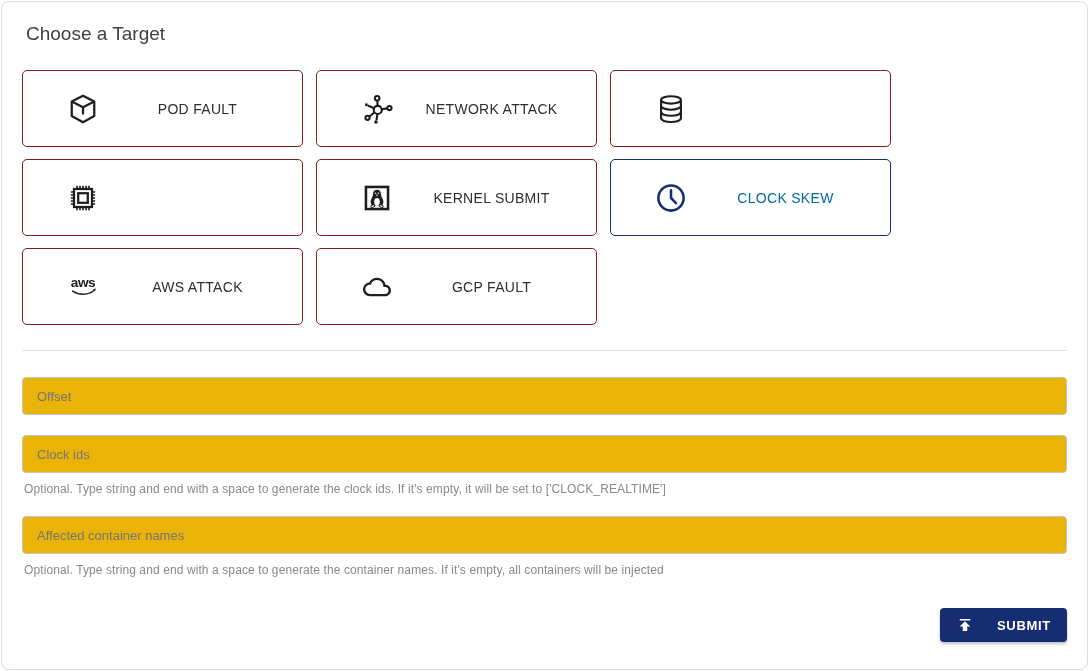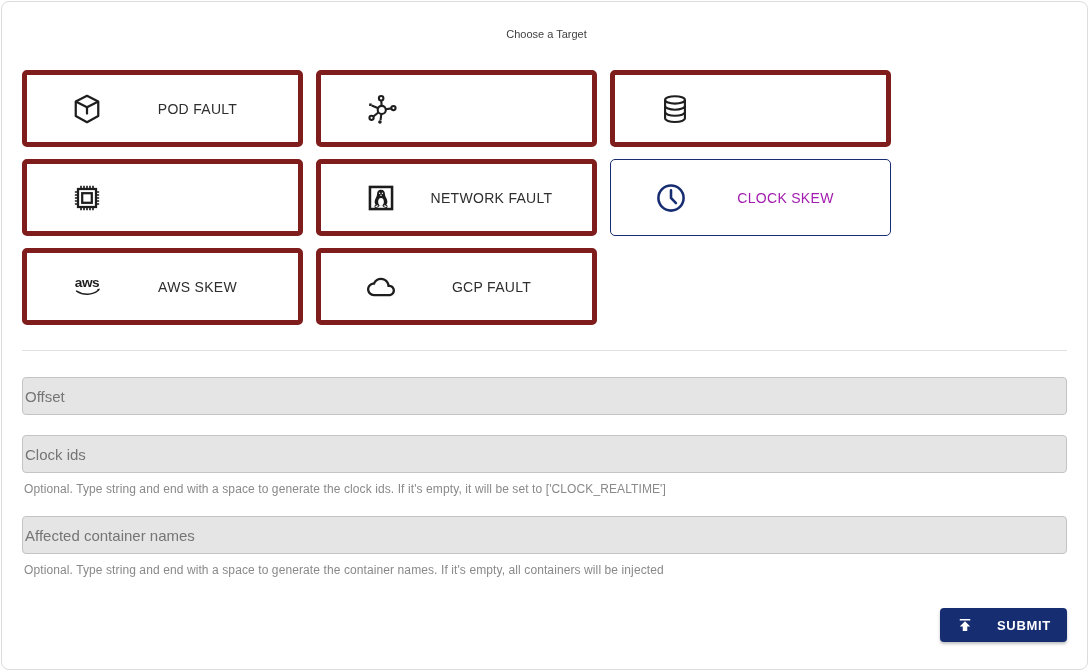--- a/index.html
+++ b/index.html
@@ -7,50 +7,50 @@
   body {
     width: 1089px; height: 671px; overflow: hidden;
     font-family: "Liberation Sans", sans-serif;
   }
   .panel {
     width: 1087px; height: 669px; margin: 1px;
     border: 1px solid #dcdcdc; border-radius: 8px;
     background: #fff; padding: 0 20px; position: relative;
   }
   .panel-title {
-    margin: 23px 0 0 4px; font-size: 11px; color: #414141;
-    font-weight: 400; line-height: 18px; text-align: center;
+    margin: 23px 0 0 4px; font-size: 19px; color: #414141;
+    font-weight: 400; line-height: 18px;
   }
   .target-grid {
     margin-top: 27px;
     display: grid;
     grid-template-columns: repeat(3, 281px);
     column-gap: 13px; row-gap: 12px;
   }
   .target-card {
-    height: 77px; border: 5px solid #7f1d1d; border-radius: 5px;
+    height: 77px; border: 1px solid #7f1d1d; border-radius: 5px;
     background: #fff; display: flex; align-items: center; cursor: pointer;
   }
   .target-card .icon-box {
     margin-left: 40px; width: 40px; display: flex;
     justify-content: center; align-items: flex-start; flex-shrink: 0;
   }
   .target-card .card-label {
     flex: 1; text-align: center; padding-right: 10px;
     font-size: 14px; font-weight: 500; letter-spacing: 0.3px; color: #2e2e2e;
   }
   .target-card.selected { border: 1.5px solid #172d72; }
-  .target-card.selected .card-label { color: #a21caf; }
+  .target-card.selected .card-label { color: #0369a1; }
   .divider { border: none; border-top: 1px solid #e0e0e0; margin: 25px 0 0 0; }
   .form-area { margin-top: 26px; }
   .field { margin-bottom: 20px; }
   .text-input {
     width: 100%; height: 38px; border: 1px solid #c4c4c4; border-radius: 4px;
-    padding: 0 2px; font-size: 15px; color: #333; outline: none;
-    font-family: "Liberation Sans", sans-serif; background: #e5e5e5;
+    padding: 0 14px; font-size: 13px; color: #333; outline: none;
+    font-family: "Liberation Sans", sans-serif; background: #eab308;
   }
   .text-input::placeholder { color: #757575; opacity: 1; }
   .helper-text {
     margin: 9px 0 0 2px; font-size: 12px; color: #898989; letter-spacing: 0.1px;
   }
   .submit-row { display: flex; justify-content: flex-end; margin-top: 31px; }
   .submit-btn {
     background: #172d72; color: #fff; border: none; border-radius: 4px;
     height: 34px; padding: 0 16px; font-size: 13px; font-weight: 700;
     letter-spacing: 0.7px; display: inline-flex; align-items: center; gap: 23px;
@@ -88,20 +88,21 @@
           <circle cx="20.3" cy="11.4" r="1.4"></circle>
           <line x1="15.2" y1="12.2" x2="18.9" y2="11.6"></line>
           <rect x="4.1" y="8.3" width="1.7" height="1.7" fill="#1e1e1e" stroke="none"></rect>
           <line x1="5.8" y1="9.7" x2="10.2" y2="11.5"></line>
           <circle cx="5.7" cy="17.9" r="1.4"></circle>
           <line x1="6.9" y1="17" x2="10.4" y2="14.2"></line>
           <circle cx="11.3" cy="20.7" r="1.2" fill="#1e1e1e" stroke="none"></circle>
           <line x1="11.7" y1="19.5" x2="12.2" y2="15.3"></line>
         </svg>
       </span>
+      <span class="card-label">NETWORK ATTACK</span>
     </div>
 
     <div class="target-card">
       <span class="icon-box">
         <svg width="34" height="34" viewBox="0 0 24 24" fill="none" stroke="#1e1e1e" stroke-width="1.5">
           <ellipse cx="12" cy="5.6" rx="7" ry="2.6"></ellipse>
           <path d="M5 5.6v13c0 1.4 3.1 2.6 7 2.6s7-1.2 7-2.6v-13"></path>
           <path d="M5 9.9c0 1.4 3.1 2.6 7 2.6s7-1.2 7-2.6"></path>
           <path d="M5 14.2c0 1.4 3.1 2.6 7 2.6s7-1.2 7-2.6"></path>
         </svg>
@@ -124,42 +125,42 @@
           <rect x="4.2" y="4.2" width="15.6" height="15.6" fill="none" stroke="#1c1c1c" stroke-width="1.8"></rect>
           <path d="M12 6.2c-1.9 0-2.8 1.5-2.8 3.1 0 .9-.3 1.7-.8 2.6-.6 1.1-.9 2-.9 2.9 0 1.4.9 2.4 1.7 2.4h5.6c.8 0 1.7-1 1.7-2.4 0-.9-.3-1.8-.9-2.9-.5-.9-.8-1.7-.8-2.6 0-1.6-.9-3.1-2.8-3.1z" fill="#1c1c1c"></path>
           <ellipse cx="12" cy="14.7" rx="2" ry="2.7" fill="#fff"></ellipse>
           <circle cx="11" cy="8.7" r="0.5" fill="#fff"></circle>
           <circle cx="13" cy="8.7" r="0.5" fill="#fff"></circle>
           <path d="M11.2 9.7h1.6l-.8 1z" fill="#fff"></path>
           <ellipse cx="9.1" cy="17.7" rx="1.5" ry="0.8" fill="#fff" stroke="#1c1c1c" stroke-width="0.7" transform="rotate(-20 9.1 17.7)"></ellipse>
           <ellipse cx="14.9" cy="17.7" rx="1.5" ry="0.8" fill="#fff" stroke="#1c1c1c" stroke-width="0.7" transform="rotate(20 14.9 17.7)"></ellipse>
         </svg>
       </span>
-      <span class="card-label">NETWORK FAULT</span>
+      <span class="card-label">KERNEL SUBMIT</span>
     </div>
 
     <div class="target-card selected">
       <span class="icon-box">
         <svg width="36" height="36" viewBox="0 0 24 24" fill="none" stroke="#172d72" stroke-width="1.7" stroke-linecap="round">
           <circle cx="12" cy="12" r="8.4"></circle>
           <path d="M12 6.9V12l3.3 3.4"></path>
         </svg>
       </span>
       <span class="card-label">CLOCK SKEW</span>
     </div>
 
     <div class="target-card">
       <span class="icon-box">
         <svg width="44" height="30" viewBox="0 0 44 30">
           <text x="22" y="15.5" text-anchor="middle" font-size="15" font-weight="700" fill="#1e1e1e" font-family="Liberation Sans, sans-serif" letter-spacing="-0.5">aws</text>
           <path d="M10.5 19.5c7.3 4.8 17.5 4.7 23.6-0.6" fill="none" stroke="#1e1e1e" stroke-width="1.5" stroke-linecap="round"></path>
           <path d="M33 17.4l3.3-0.8-1.3 3z" fill="#1e1e1e"></path>
         </svg>
       </span>
-      <span class="card-label">AWS SKEW</span>
+      <span class="card-label">AWS ATTACK</span>
     </div>
 
     <div class="target-card">
       <span class="icon-box">
         <svg width="36" height="28" viewBox="0 0 24 24">
           <path d="M19.35 10.04C18.67 6.59 15.64 4 12 4 9.11 4 6.6 5.64 5.35 8.04 2.34 8.36 0 10.91 0 14c0 3.31 2.69 6 6 6h13c2.76 0 5-2.24 5-5 0-2.64-2.05-4.78-4.65-4.96zM19 18H6c-2.21 0-4-1.79-4-4s1.79-4 4-4h.71C7.37 7.69 9.48 6 12 6c3.04 0 5.5 2.46 5.5 5.5v.5H19c1.66 0 3 1.34 3 3s-1.34 3-3 3z" fill="#1e1e1e"></path>
         </svg>
       </span>
       <span class="card-label">GCP FAULT</span>
     </div>

